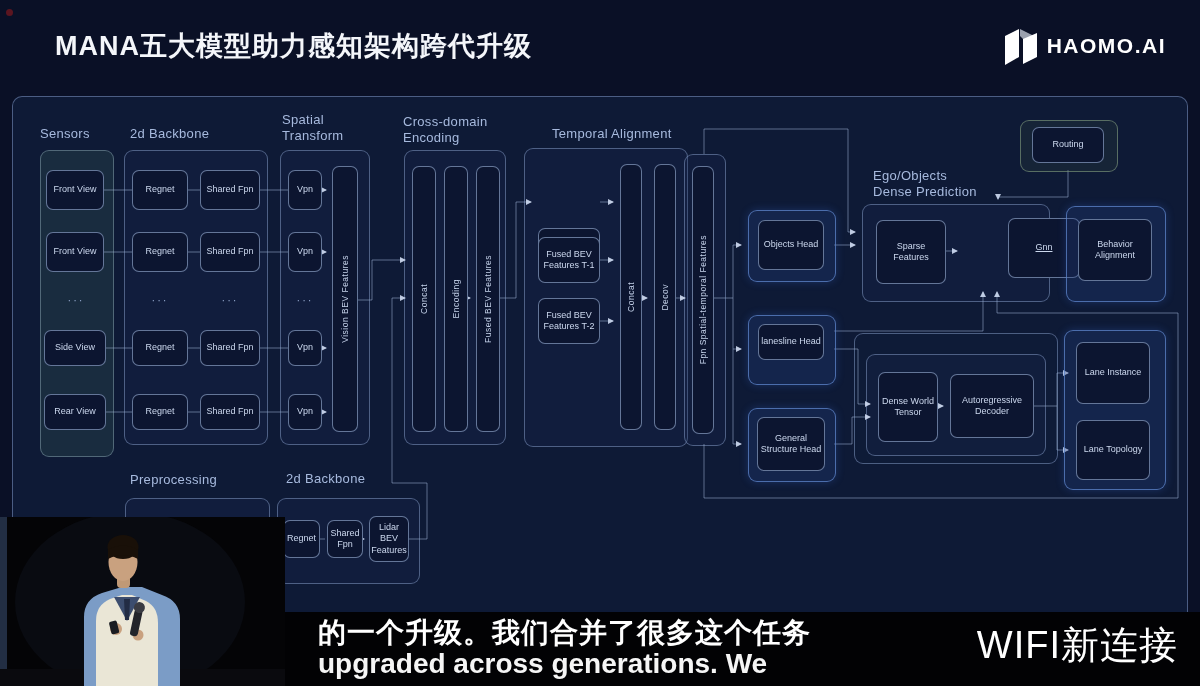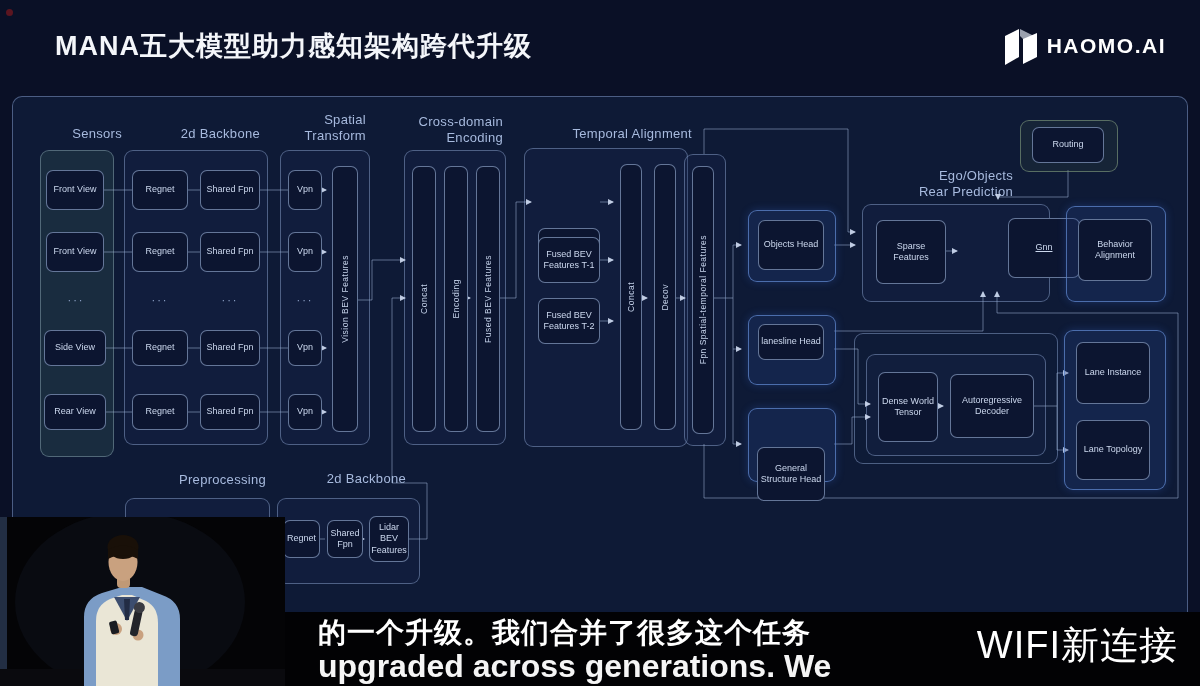--- a/index.html
+++ b/index.html
@@ -9,21 +9,21 @@
   .title{position:absolute;left:55px;top:28px;font-size:27px;font-weight:bold;
          color:#f4f6fa;letter-spacing:1px;}
   .rec-dot{position:absolute;left:6px;top:9px;width:7px;height:7px;border-radius:50%;
          background:#6a1620;opacity:.85;}
   .brand{position:absolute;right:34px;top:26px;display:flex;align-items:center;gap:0;}
   .brand-text{font-size:21px;font-weight:bold;color:#fff;letter-spacing:1.5px;}
   
   .panel{position:absolute;left:12px;top:96px;width:1174px;height:530px;border-radius:10px;
          border:1.5px solid rgba(125,150,195,.55);
          background:linear-gradient(180deg,#14214400,#0000) , #0e1a36;}
-  .sec-label{position:absolute;color:#a7bade;font-size:13px;text-align:right;
+  .sec-label{position:absolute;color:#a7bade;font-size:13px;text-align:left;
          line-height:1.25;letter-spacing:.3px;}
   .sec-label span{display:block;}
   .cont{position:absolute;border:1px solid rgba(140,163,205,.5);border-radius:9px;
          background:rgba(25,40,78,.28);}
   .cont.teal{background:rgba(42,72,78,.40);border-color:rgba(150,180,190,.45);}
   .cont.subtle{background:rgba(20,34,68,.15);}
   .box{position:absolute;display:flex;align-items:center;justify-content:center;
          text-align:center;border:1px solid rgba(155,178,216,.62);border-radius:7px;
          background:#0c1530;color:#ccd8ee;font-size:9px;line-height:1.25;padding:2px;
          box-sizing:border-box;}
@@ -34,21 +34,21 @@
          font-size:8.5px;letter-spacing:.5px;white-space:nowrap;}
   .outer{position:absolute;border:1.5px solid rgba(95,135,205,.75);border-radius:9px;
          background:rgba(35,62,130,.30);box-shadow:0 0 9px rgba(60,110,220,.28);}
   .outer.green{border-color:rgba(125,150,125,.65);background:rgba(55,75,58,.22);box-shadow:none;}
   .dots{position:absolute;color:#8fa3c8;font-size:11px;letter-spacing:2px;text-align:center;}
   .connectors{position:absolute;left:0;top:0;pointer-events:none;}
   
   .band{position:absolute;left:0;top:612px;width:1200px;height:74px;background:#020204;}
   .sub-zh{position:absolute;left:318px;top:614px;font-size:28px;font-weight:bold;color:#fff;
           letter-spacing:1px;}
-  .sub-en{position:absolute;left:318px;top:648px;font-size:32px;font-weight:600;color:#f5f5f5;}
+  .sub-en{position:absolute;left:318px;top:648px;font-size:28px;font-weight:600;color:#f5f5f5;}
   .watermark{position:absolute;right:22px;top:620px;font-size:38px;color:#fff;
           letter-spacing:1px;font-weight:500;}
   
   .video{position:absolute;left:0;top:517px;width:285px;height:169px;background:#040406;
           overflow:hidden;}
 </style>
 </head>
 <body>
 
 <div class="stage">
@@ -78,21 +78,21 @@
     </div>
   <div class="sec-label" style="left:403px;top:114px;width:100px;">
       <span>Cross-domain</span>
       <span>Encoding</span>
     </div>
   <div class="sec-label" style="left:552px;top:126px;width:140px;">
       <span>Temporal Alignment</span>
     </div>
   <div class="sec-label" style="left:873px;top:168px;width:140px;">
       <span>Ego/Objects</span>
-      <span>Rear Prediction</span>
+      <span>Dense Prediction</span>
     </div>
   <div class="sec-label" style="left:130px;top:472px;width:136px;">
       <span>Preprocessing</span>
     </div>
   <div class="sec-label" style="left:286px;top:471px;width:120px;">
       <span>2d Backbone</span>
     </div>
 
   <div class="cont teal" style="left:40px;top:150px;width:72px;height:305px;"></div>
   <div class="cont" style="left:124px;top:150px;width:142px;height:293px;"></div>
@@ -209,21 +209,21 @@
     </div>
   <div class="vbox" style="left:692px;top:166px;width:22px;height:268px;">
       <span class="vtext">Fpn Spatial-temporal Features</span>
     </div>
 
   <div class="outer" style="left:748px;top:210px;width:86px;height:70px;"></div>
   <div class="box" style="left:758px;top:220px;width:66px;height:50px;">Objects Head</div>
   <div class="outer" style="left:748px;top:315px;width:86px;height:68px;"></div>
   <div class="box" style="left:758px;top:324px;width:66px;height:36px;">lanesline Head</div>
   <div class="outer" style="left:748px;top:408px;width:86px;height:72px;"></div>
-  <div class="box" style="left:757px;top:417px;width:68px;height:54px;margin-top:30px;">General Structure Head</div>
+  <div class="box" style="left:757px;top:417px;width:68px;height:54px;">General Structure Head</div>
 
   <div class="outer green" style="left:1020px;top:120px;width:96px;height:50px;"></div>
   <div class="box" style="left:1032px;top:127px;width:72px;height:36px;">Routing</div>
 
   <div class="box" style="left:876px;top:220px;width:70px;height:64px;">Sparse Features</div>
   <div class="box" style="left:1008px;top:218px;width:72px;height:60px;text-decoration:underline;">Gnn</div>
   <div class="outer" style="left:1066px;top:206px;width:98px;height:94px;"></div>
   <div class="box" style="left:1078px;top:219px;width:74px;height:62px;">Behavior Alignment</div>
 
   <div class="box" style="left:878px;top:372px;width:60px;height:70px;">Dense World Tensor</div>

